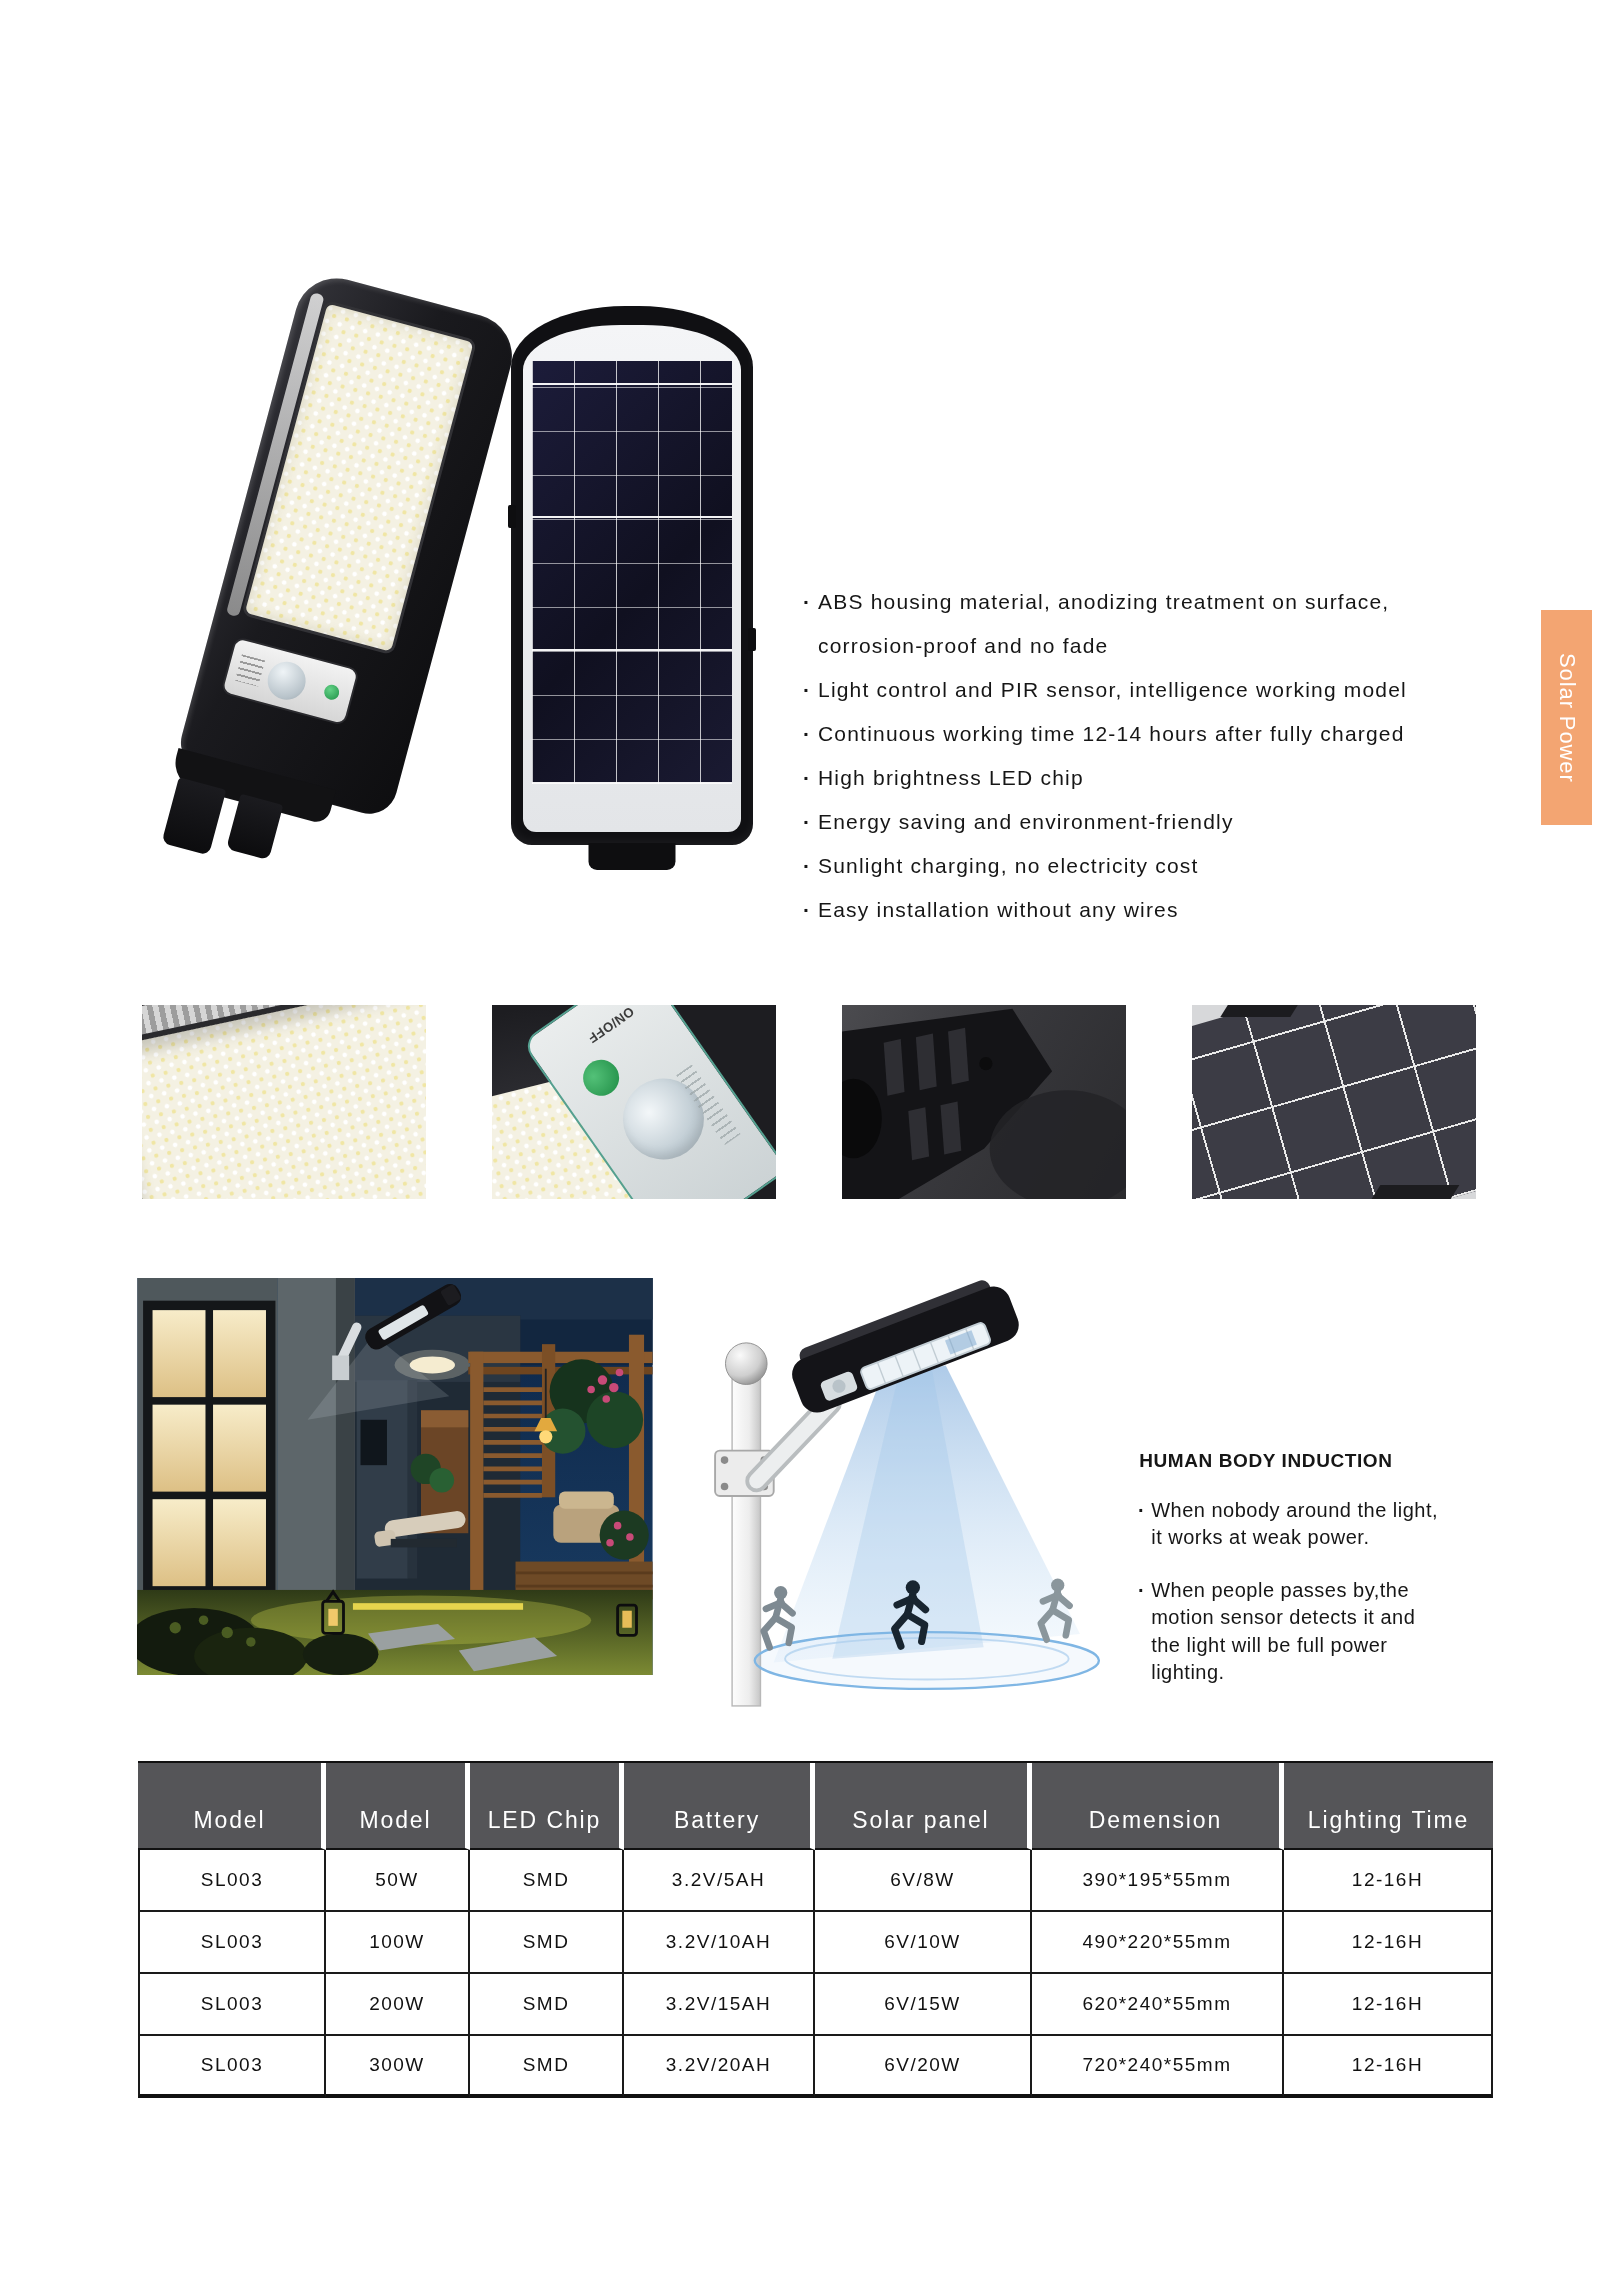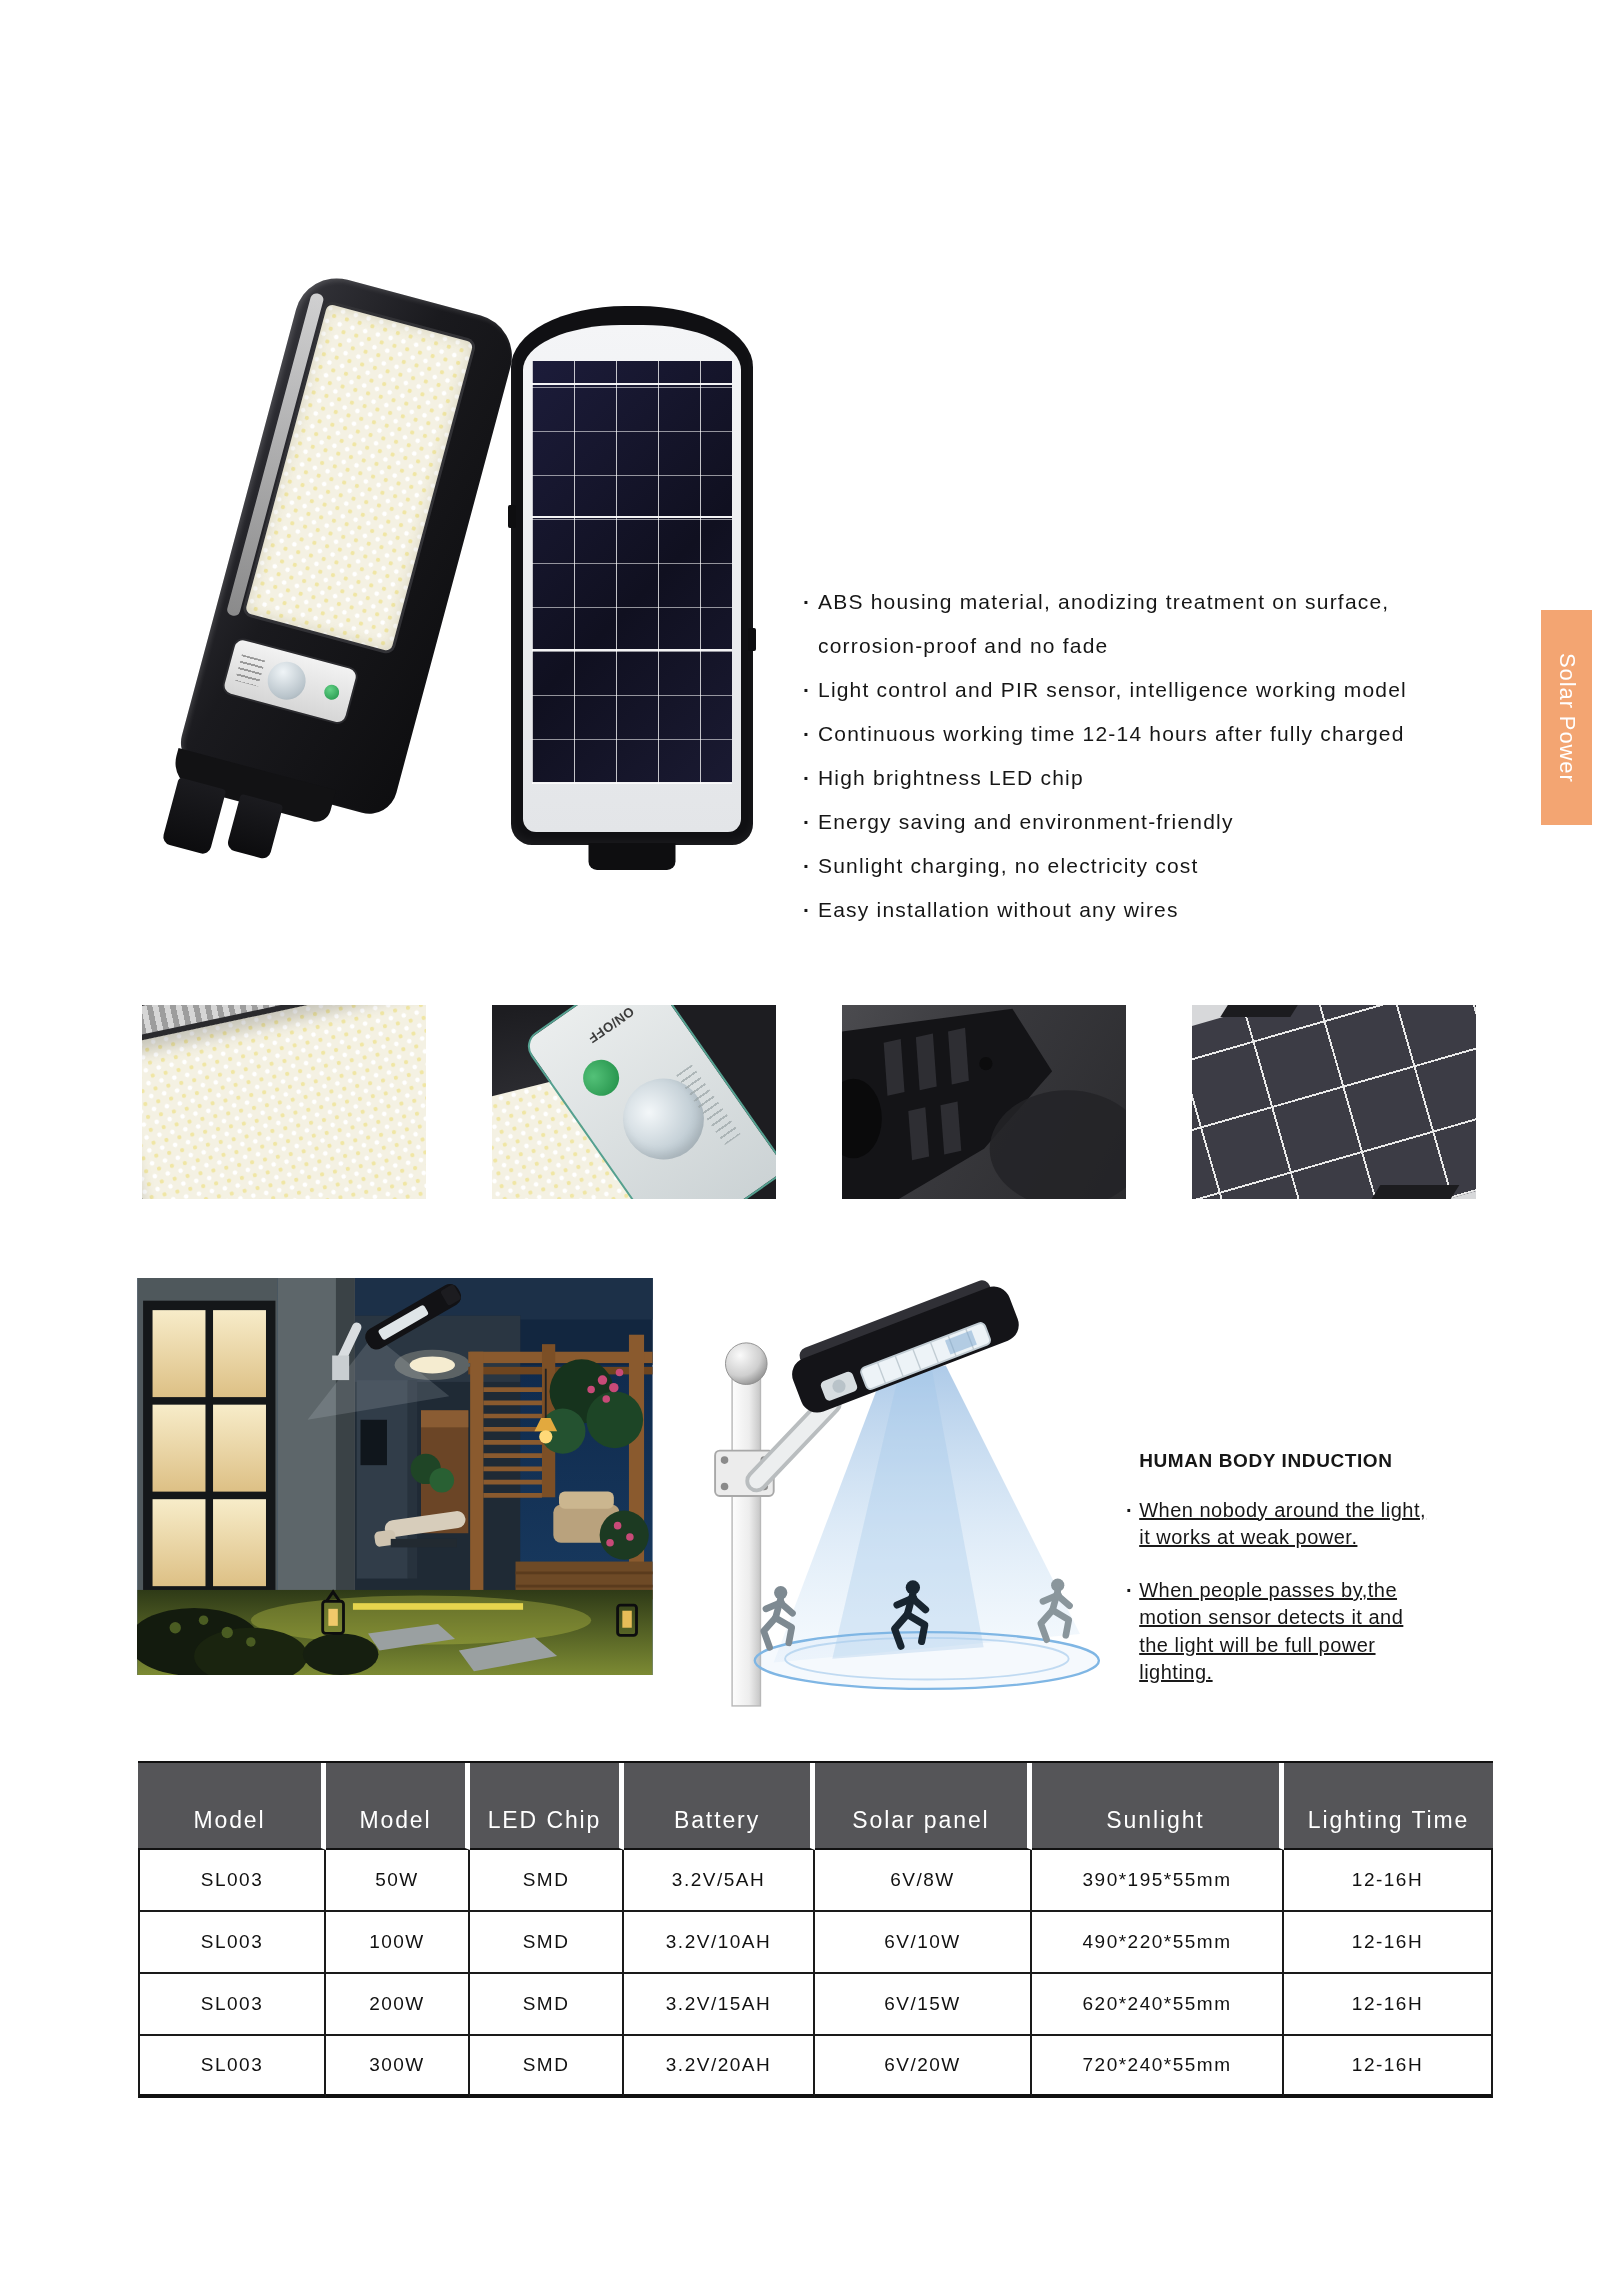--- a/index.html
+++ b/index.html
@@ -99,21 +99,21 @@
   .d4-notch.n1{left:32px;top:0;width:70px;height:12.3px;transform:skewX(-32deg);}
   .d4-notch.n2{right:21px;bottom:0;width:79px;height:14px;transform:skewX(-32deg);}
 
   
   .garden{position:absolute;left:137px;top:1278px;width:516px;height:397px;overflow:hidden;}
   .diagram{position:absolute;left:662px;top:1254px;width:473px;height:468px;}
 
   
   .induction{position:absolute;left:1126px;top:1450px;width:445px;}
   .ind-title{font-size:19px;letter-spacing:0.6px;margin:0 0 24.6px 13.2px;color:#161616;}
-  .ind-list{margin:0;padding:0;list-style:none;text-decoration:underline;}
+  .ind-list{margin:12px;padding:0;list-style:none;}
   .ind-item{position:relative;padding-left:13.2px;width:293px;font-size:20px;line-height:27.4px;
             letter-spacing:0.5px;margin-bottom:25.6px;color:#161616;}
   .ind-item::before{content:"\00B7";position:absolute;left:0;top:0;font-weight:bold;}
 
   
   .spec-table{position:absolute;left:138px;top:1761px;width:1355px;}
   .spec-head{display:grid;grid-template-columns:188px 144px 154px 191px 217px 252px 209px;
              border-top:2.8px solid #111;background:#fff;}
   .th{height:87px;background:#555558;color:#fff;font-size:23px;letter-spacing:1.9px;
       display:flex;align-items:flex-end;justify-content:center;padding-bottom:14px;
@@ -397,21 +397,21 @@
         <div class="th">Model</div>
 
         <div class="th">Model</div>
 
         <div class="th">LED Chip</div>
 
         <div class="th">Battery</div>
 
         <div class="th">Solar panel</div>
 
-        <div class="th">Sunlight</div>
+        <div class="th">Demension</div>
 
         <div class="th">Lighting Time</div>
       </div>
     <div class="spec-body">
 
         <div class="tr">
           <div class="td">SL003</div>
           <div class="td">50W</div>
           <div class="td">SMD</div>
           <div class="td">3.2V/5AH</div>

